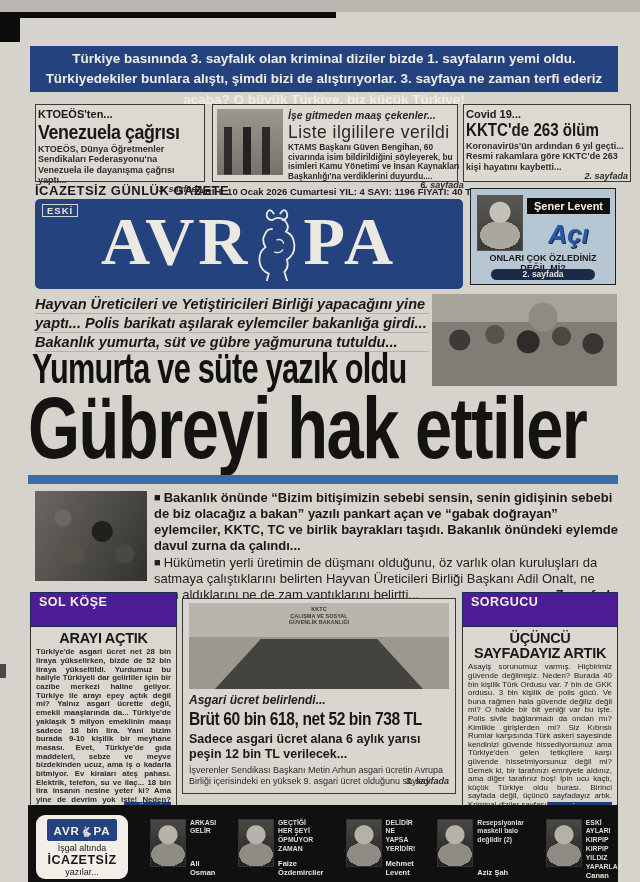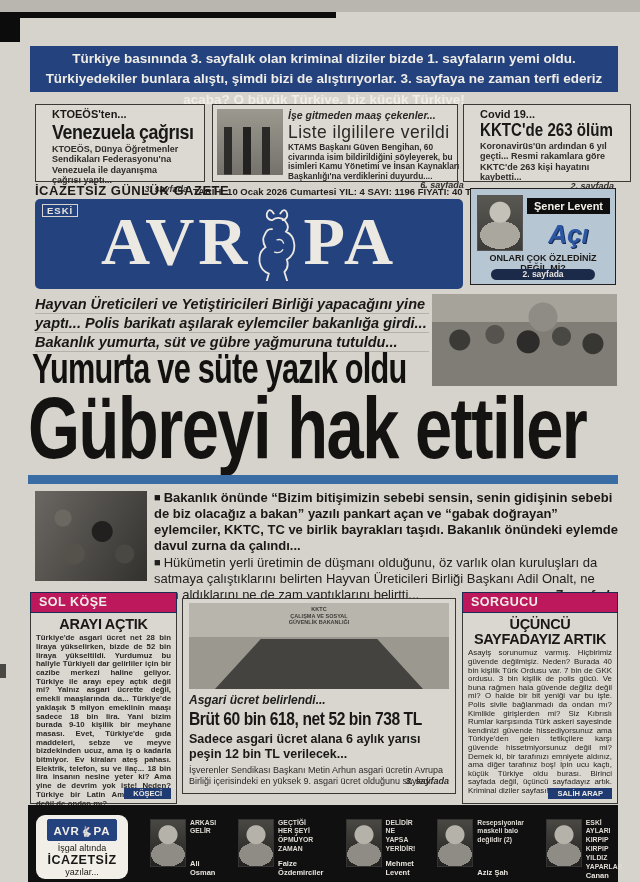--- a/index.html
+++ b/index.html
@@ -15,21 +15,21 @@
   .scan-speck { position:absolute; left:0; top:652px; width:6px; height:14px; background:#4a4845; }
 
   
   .banner {
     position:absolute; left:30px; top:34px; width:588px; height:46px;
     background:#24427e; color:#f0ede6; font-weight:bold; font-size:13.5px;
     line-height:1.5; text-align:center; padding:3px 12px;
   }
 
   
-  .teaser { position:absolute; top:92px; height:78px; background:#dcd9d2; border:1.5px solid #3a3835; padding:3px 16px; }
+  .teaser { position:absolute; top:92px; height:78px; background:#dcd9d2; border:1.5px solid #3a3835; padding:3px 2px; }
   .t1 { left:35px; width:170px; }
   .t2 { left:212px; width:246px; display:flex; gap:5px; padding:4px; }
   .t3 { left:463px; width:168px; }
   .t-kicker { font-weight:bold; font-size:11px; }
   .t-kicker-i { font-style:italic; font-size:10.5px; font-weight:bold; color:#2a2826; }
   .t-head { font-weight:bold; font-size:21px; white-space:nowrap; transform:scaleX(.85); transform-origin:0 50%; letter-spacing:-.5px; }
   .t-head3 { font-weight:bold; font-size:18px; white-space:nowrap; transform:scaleX(.84); transform-origin:0 50%; }
   .t-head-light { font-size:19px; white-space:nowrap; transform:scaleX(.92); transform-origin:0 50%; letter-spacing:.5px; color:#2a2826; }
   .t-body { font-weight:bold; font-size:9px; line-height:1.15; color:#2e2c2a; position:relative; padding-bottom:9px; }
   .t-ref { position:absolute; right:0; bottom:0; font-style:italic; font-weight:bold; font-size:9px; }
@@ -86,21 +86,21 @@
   .bullet { font-size:13px; line-height:16px; position:relative; }
   .bullet .marker { font-size:11px; vertical-align:1px; }
   .b1 { font-weight:bold; }
   .b2 { color:#22201e; }
   .bullet-ref { position:absolute; right:2px; bottom:0; font-weight:bold; font-style:italic; font-size:12.5px; }
 
   
   .opcol { position:absolute; top:580px; }
   .solkose { left:30px; width:147px; height:212px; }
   .sorgucu { left:462px; width:156px; height:212px; }
-  .opcol-header { background:#be185d; color:#f0ede6; font-weight:bold; font-size:12.5px; padding:2px 8px 3px; letter-spacing:.5px; border:1px solid #1a2c52; }
+  .opcol-header { background:#4c1d95; color:#f0ede6; font-weight:bold; font-size:12.5px; padding:2px 8px 17px; letter-spacing:.5px; border:1px solid #1a2c52; }
   .opcol-body { border:1.5px solid #3a3835; border-top:none; background:#dad7d0; padding:4px 5px 3px; height:calc(100% - 21px); position:relative; }
   .opcol-head { text-align:center; font-weight:bold; font-size:14.5px; line-height:1.05; margin-bottom:2px; letter-spacing:-.3px; }
   .opcol-text { font-size:7.8px; line-height:8.7px; text-align:justify; font-weight:bold; color:#2c2a28; }
   .sorgucu .opcol-text { font-weight:normal; color:#242220; font-size:7.9px; line-height:8.6px; }
   .op-sig { position:absolute; right:5px; bottom:4px; background:#1f3b72; color:#ece9e2; font-weight:bold; font-size:7.5px; padding:1px 9px; }
 
   
   .midbox { position:absolute; left:182px; top:586px; width:274px; height:196px; border:1.5px solid #3a3835; background:#d9d6cf; padding:4px 6px; }
   .photo-meeting { position:relative; width:100%; height:86px; overflow:hidden; }
   .wall-text { position:absolute; left:0; right:0; top:3px; text-align:center; font-size:5.5px; font-weight:bold; color:#3c3a37; line-height:1.2; }

